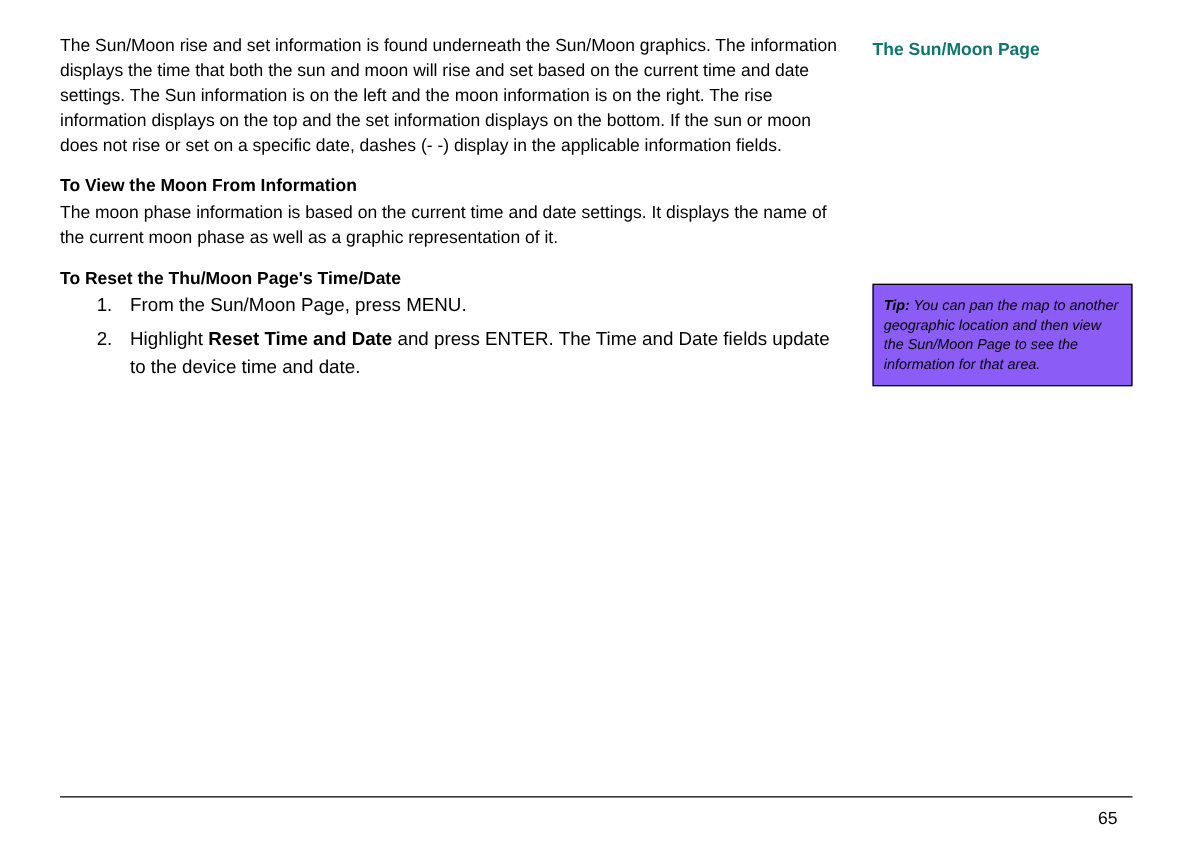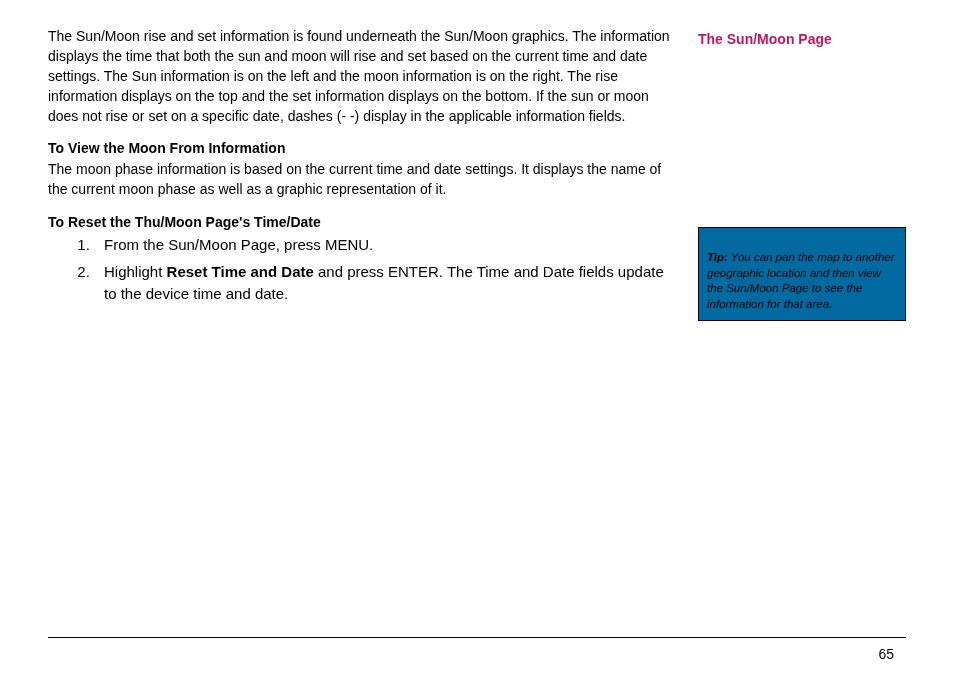--- a/index.html
+++ b/index.html
@@ -19,29 +19,29 @@
   .main-col {
     flex: 0 0 630px;
   }
   .side-col {
     flex: 1;
     min-width: 170px;
   }
   .side-title {
     font-size: 14px;
     font-weight: bold;
-    color: #be185d;
+    color: #0f766e;
     margin-top: 4px;
     margin-bottom: 180px;
     text-align: left;
   }
   .tip-box {
     border: 1px solid #000;
-    background: #0369a1;
-    padding: 22px 8px 8px 8px;
+    background: #8b5cf6;
+    padding: 10px 8px 8px 8px;
     font-size: 11.5px;
     line-height: 1.35;
     margin-top: 30px;
   }
   .tip-label {
     font-weight: bold;
     font-style: italic;
   }
   .tip-text {
     font-style: italic;

